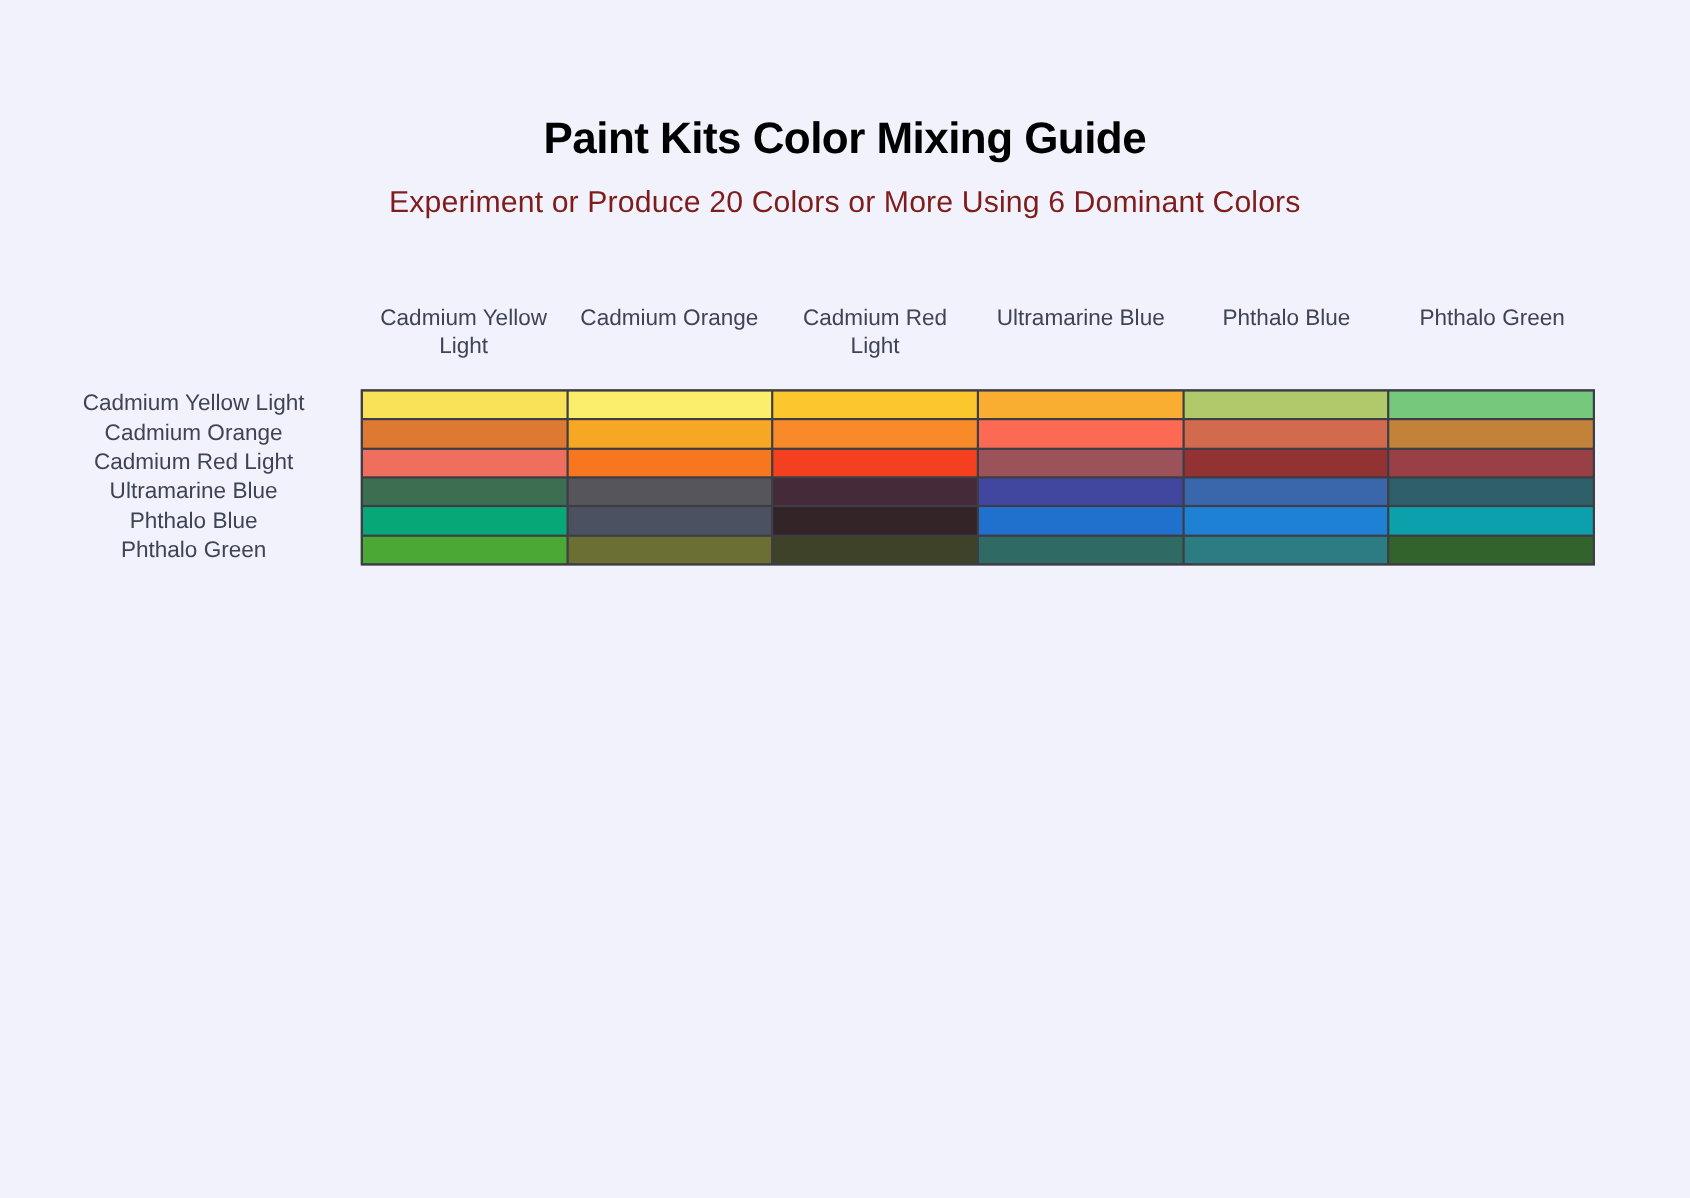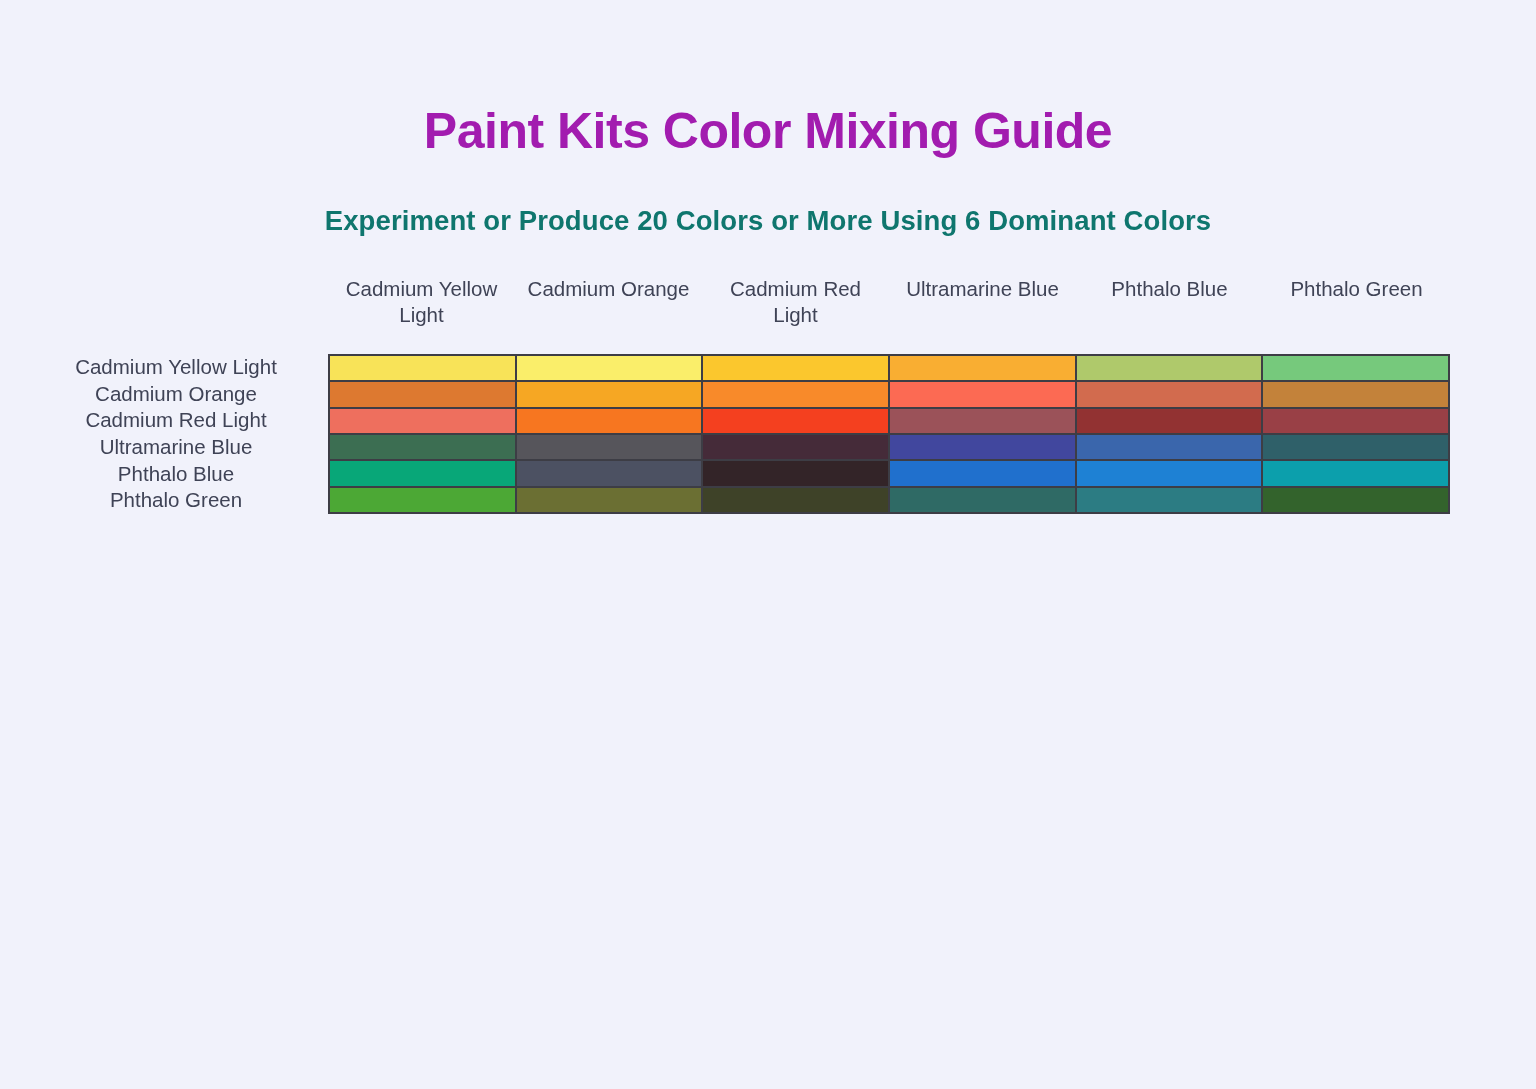--- a/index.html
+++ b/index.html
@@ -22,32 +22,32 @@
   
   .header {
     position: absolute;
     top: 104px;
     left: 0;
     width: 1536px;
     text-align: center;
   }
 
   .title {
-    font-size: 50px;
+    font-size: 40px;
     font-weight: 700;
-    color: #a21caf;
+    color: #000000;
     letter-spacing: -0.5px;
     line-height: 1.1;
   }
 
   .subtitle {
-    margin-top: 46px;
+    margin-top: 20px;
     font-size: 27.5px;
-    font-weight: 700;
-    color: #0f766e;
+    font-weight: 400;
+    color: #7f1d1d;
     letter-spacing: 0.1px;
   }
 
   
   .matrix {
     position: absolute;
     left: 38px;
     top: 276px;
     width: 1412px;
   }

